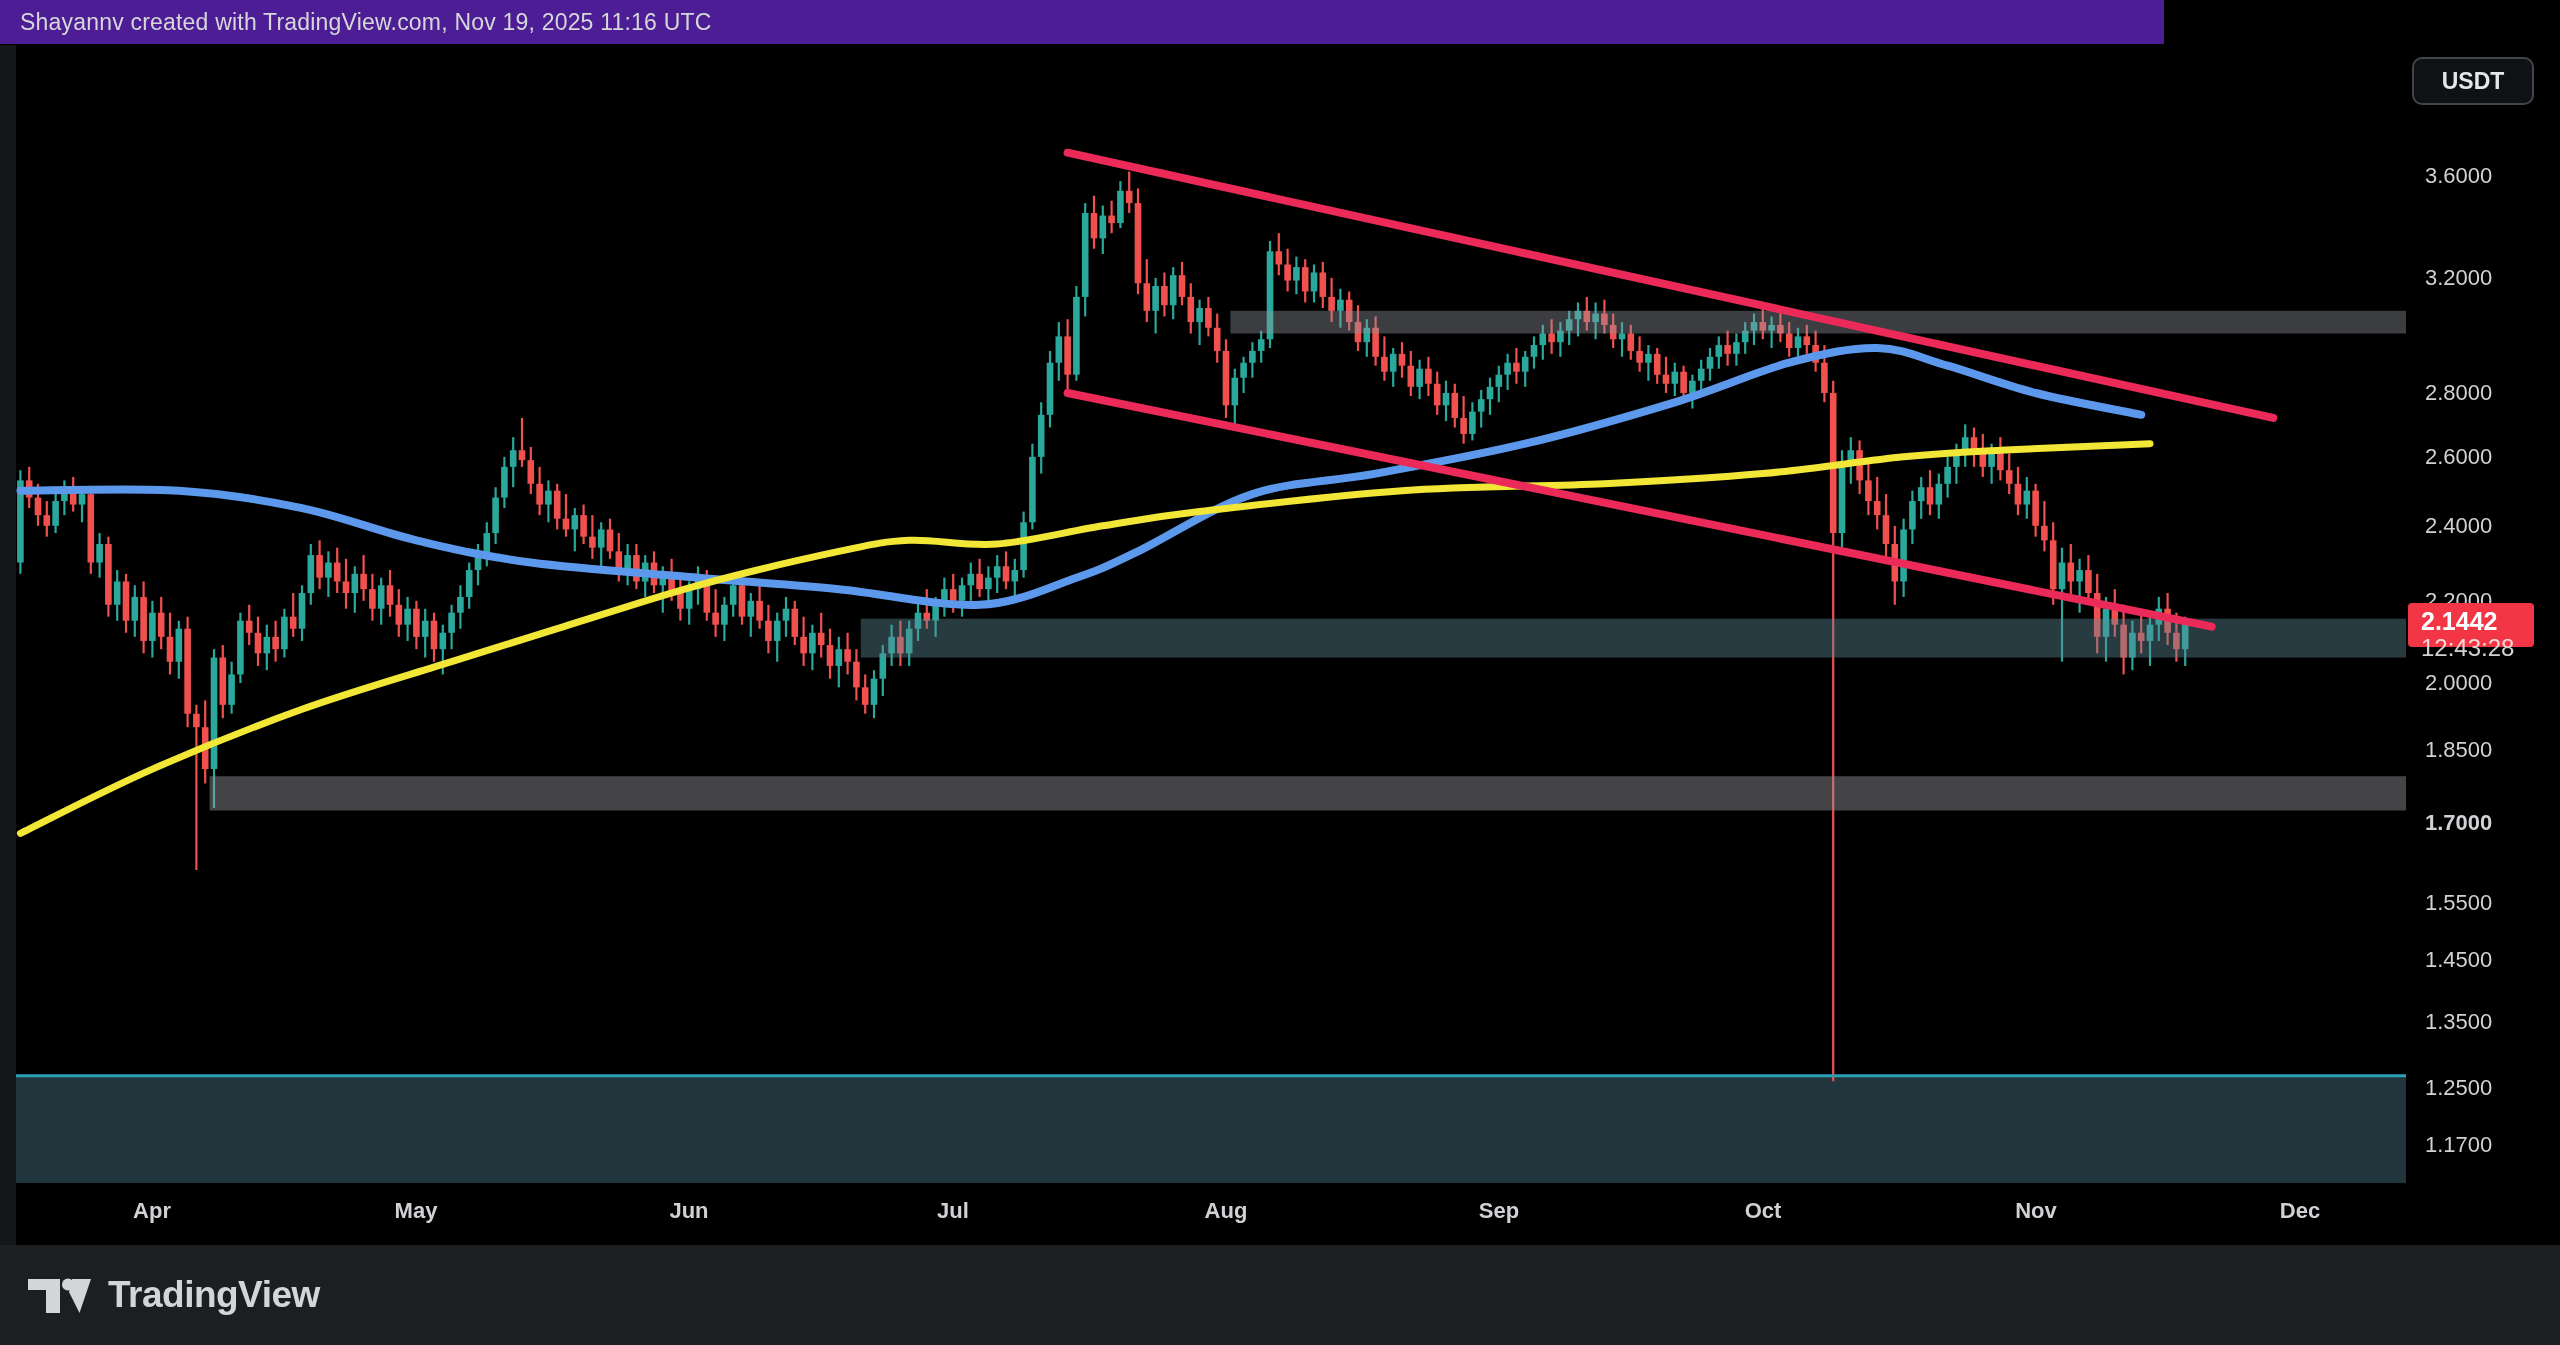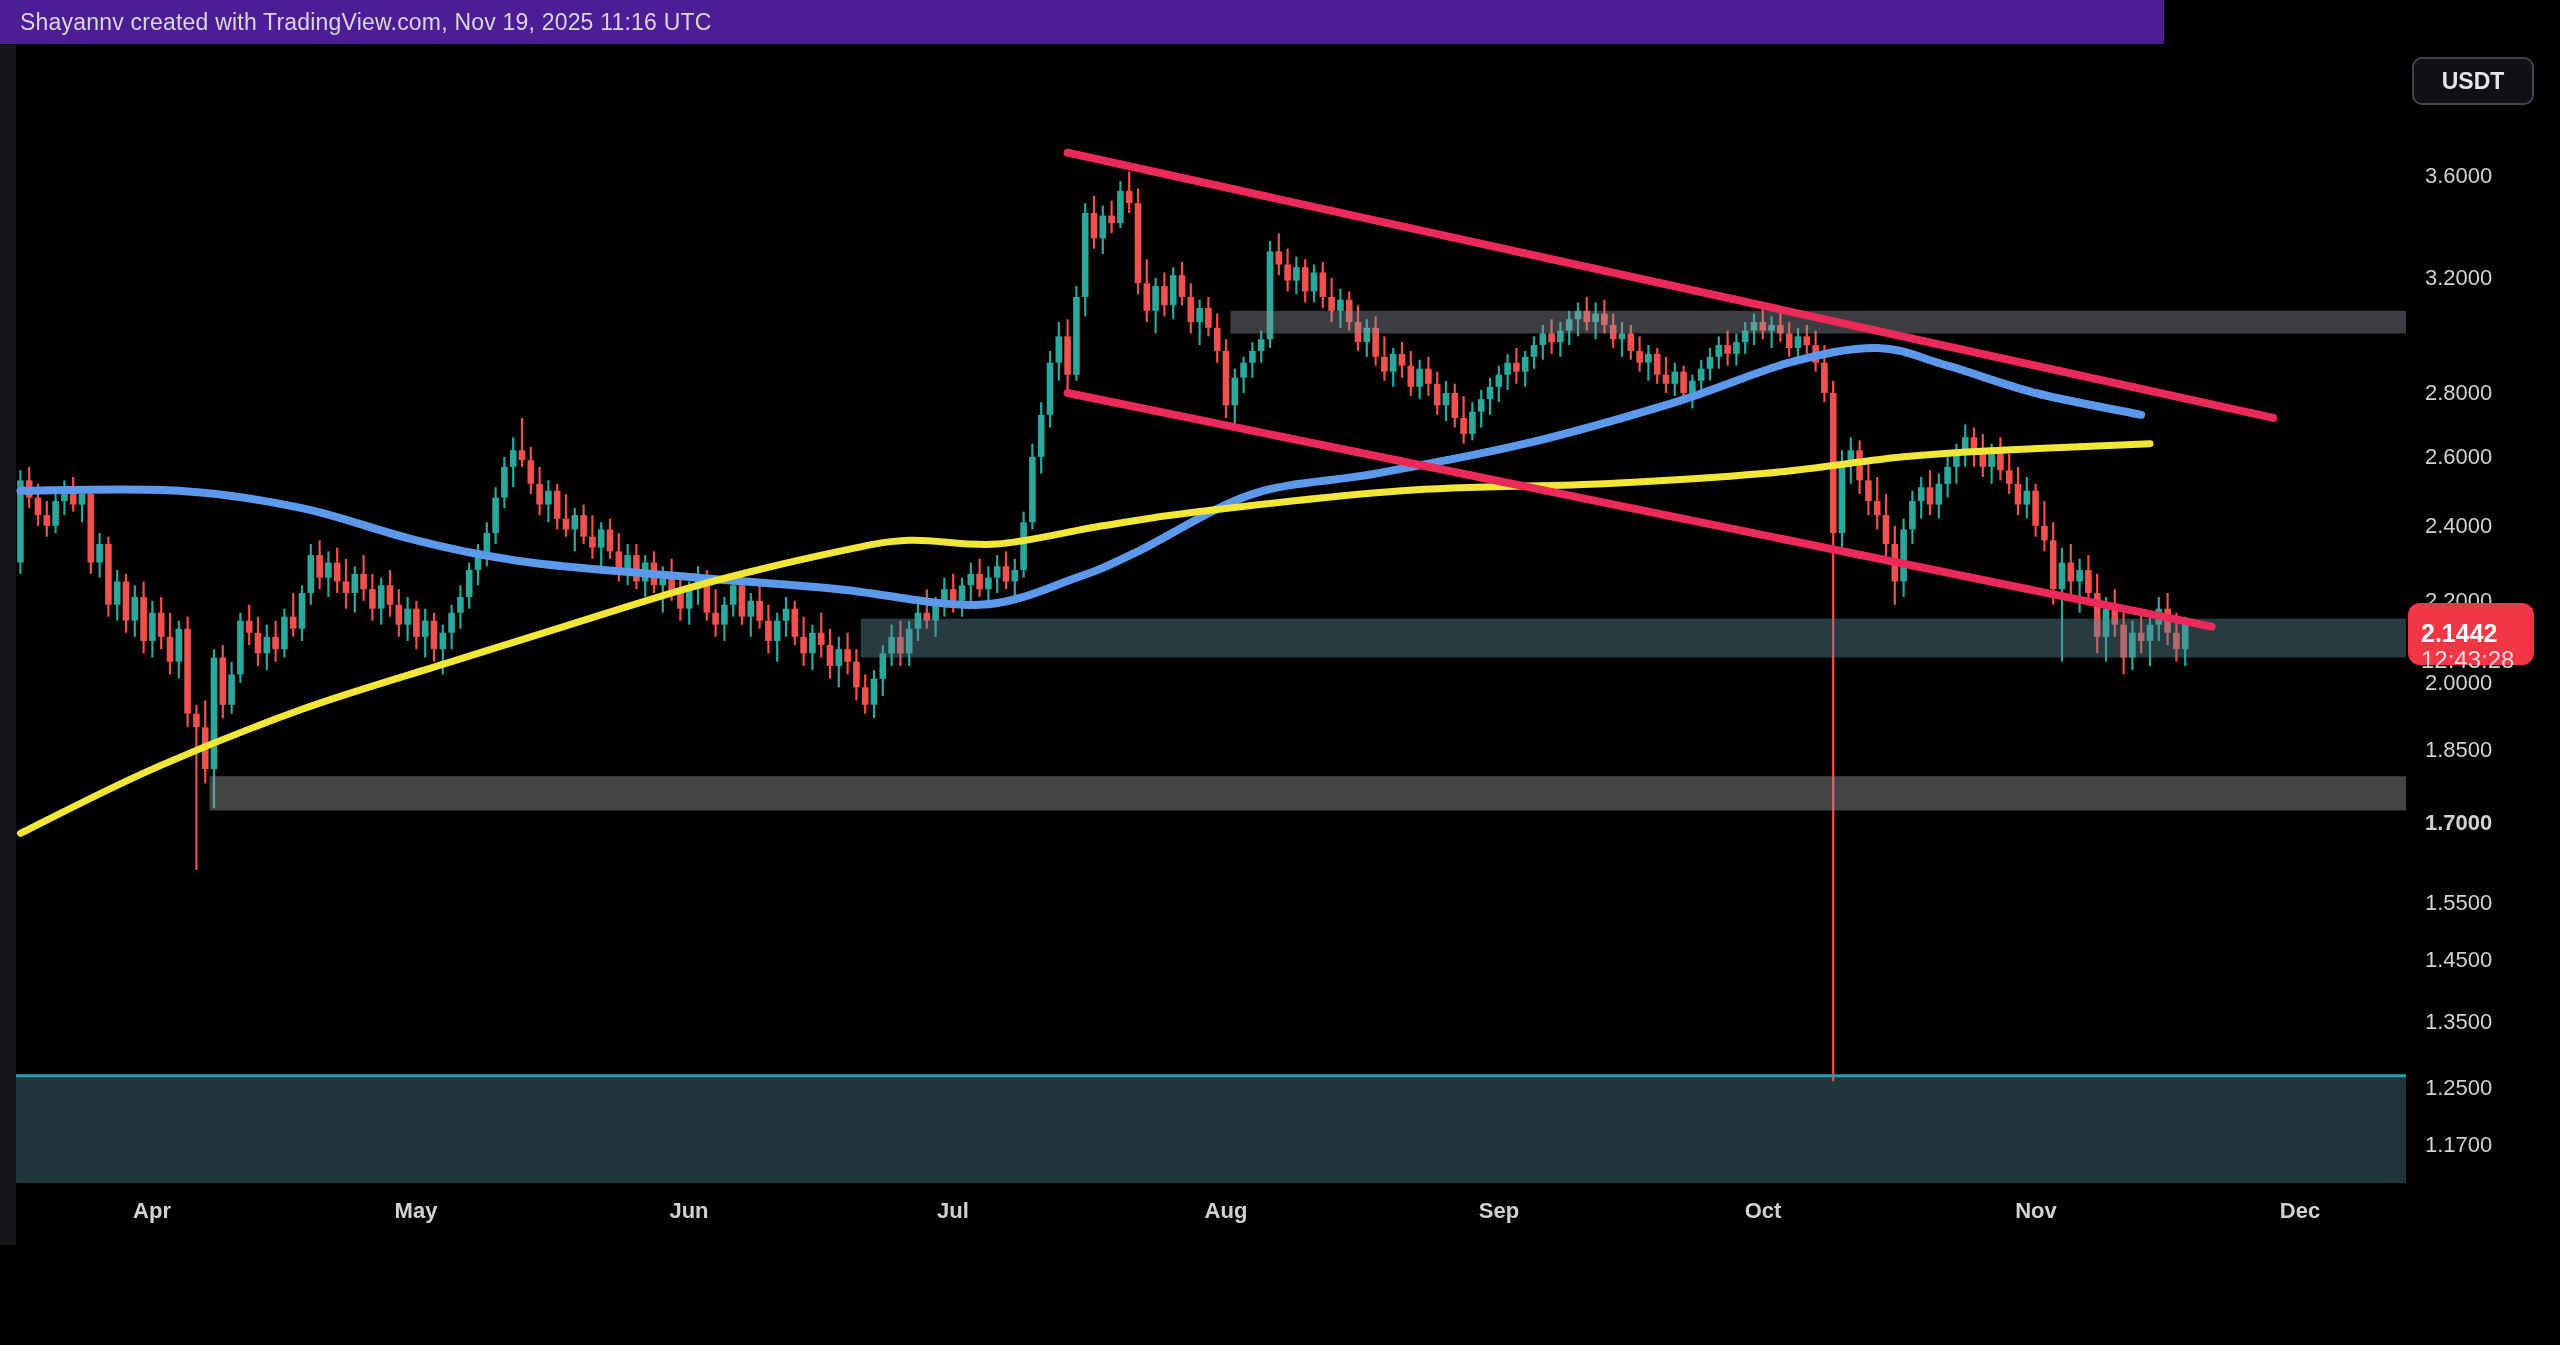--- a/index.html
+++ b/index.html
@@ -7,22 +7,22 @@
   .stage{position:relative;width:2560px;height:1345px;background:#000;}
   .header-bar{position:absolute;left:0;top:0;width:2164px;height:44px;background:#4c1d95;
     display:flex;align-items:center;}
   .header-bar span{color:#d6d7d9;font-size:23px;padding-left:20px;letter-spacing:.2px;}
   #chart-svg{position:absolute;left:0;top:0;}
   .symbol-button{position:absolute;left:2412px;top:57px;width:118px;height:44px;
     background:#101114;border:2px solid #42454c;border-radius:10px;color:#e4e6e8;
     font-size:23px;font-weight:600;display:flex;align-items:center;justify-content:center;cursor:pointer;}
   .yaxis-label{position:absolute;left:2425px;color:#cfd1d4;font-size:22px;transform:translateY(-50%);white-space:nowrap;}
   .xaxis-label{position:absolute;top:1198px;color:#cfd1d4;font-size:22px;font-weight:600;transform:translateX(-50%);}
-  .price-badge{position:absolute;left:2408px;width:126px;height:62px;border-radius:12px;
-    padding:16px 0 0 13px;box-sizing:border-box;line-height:1.12;}
+  .price-badge{position:absolute;left:2408px;width:126px;height:44px;border-radius:4px;
+    padding:4px 0 0 13px;box-sizing:border-box;line-height:1.12;}
   .price-badge .price{color:#fff;font-size:25px;font-weight:700;}
   .price-badge .countdown{color:rgba(255,255,255,0.82);font-size:24px;}
   .footer-bar{position:absolute;left:0;top:1245px;width:2560px;height:100px;background:#1d1e20;
     display:flex;align-items:center;}
   .brand{display:flex;align-items:center;gap:16px;margin-left:28px;}
   .brand-name{color:#d4d5d7;font-size:37px;font-weight:700;letter-spacing:-0.5px;}
 </style>
 </head>
 <body>
 
@@ -569,14 +569,26 @@
       <div class="xaxis-label" style="left: 2300px;">Dec</div>
     </div>
 
   <div class="symbol-button">USDT</div>
 
   <div class="price-badge" id="price-badge" style="background: rgb(242, 54, 69); top: 603px;">
     <div class="price">2.1442</div>
     <div class="countdown">12:43:28</div>
   </div>
 
+  <div class="footer-bar">
+    <div class="brand">
+      <svg width="64" height="46" viewBox="0 0 64 44">
+        <g fill="#d4d5d7">
+          <polygon points="0,6 32,6 32,40 18,40 18,17 0,17"></polygon>
+          <circle cx="40" cy="11.5" r="6"></circle>
+          <polygon points="44,6 63,6 51.5,40 41,19"></polygon>
+        </g>
+      </svg>
+      <span class="brand-name">TradingView</span>
+    </div>
+  </div>
 
 </div>
 
 </body></html>

